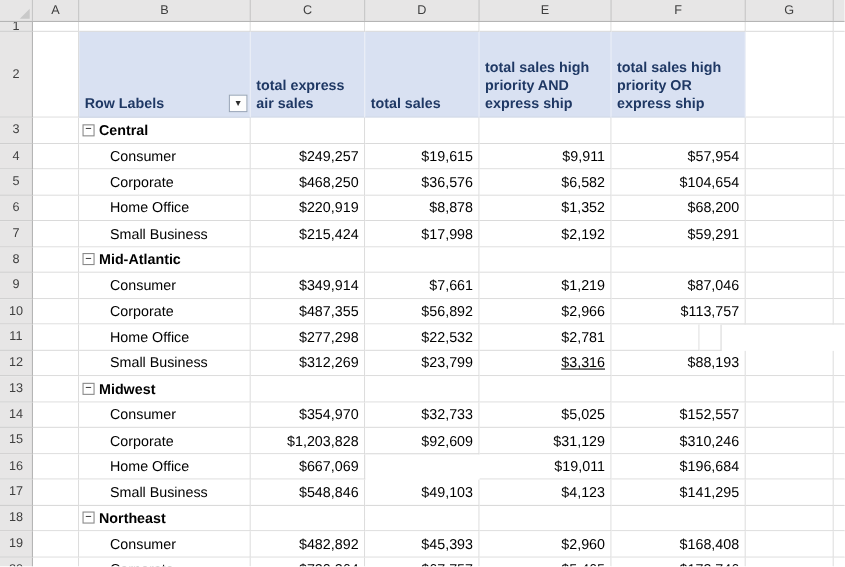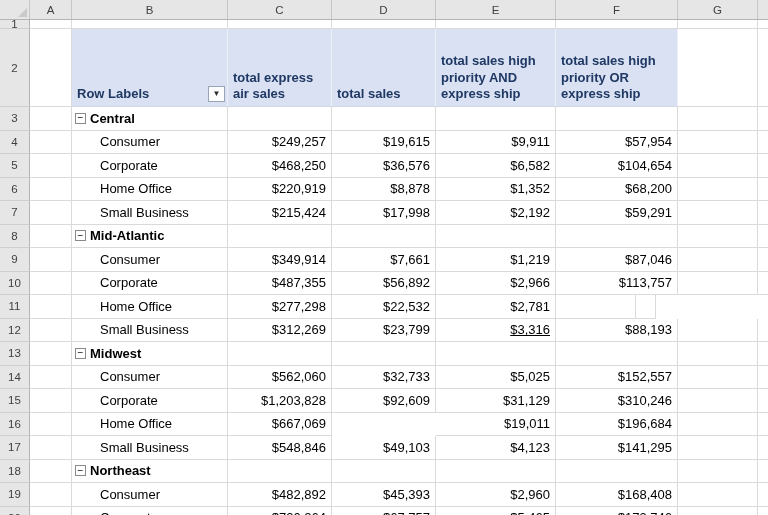--- a/index.html
+++ b/index.html
@@ -309,21 +309,21 @@
           <div class="cell" style="width: 122px;"></div>
           <div class="cell" style="width: 80px;"></div>
           <div class="cell" style="width: 20px;"></div>
         </div>
         <div class="row" style="height: 23.5px;">
           <div class="cell" style="width: 42px;"></div>
           <div class="cell lcell" style="width: 156px;">
             <span>Consumer</span>
           </div>
           <div class="cell vcell" style="width: 104px;">
-            <span>$562,060</span>
+            <span>$354,970</span>
           </div>
           <div class="cell vcell" style="width: 104px;">
             <span>$32,733</span>
           </div>
           <div class="cell vcell" style="width: 120px;">
             <span>$5,025</span>
           </div>
           <div class="cell vcell" style="width: 122px;">
             <span>$152,557</span>
           </div>

